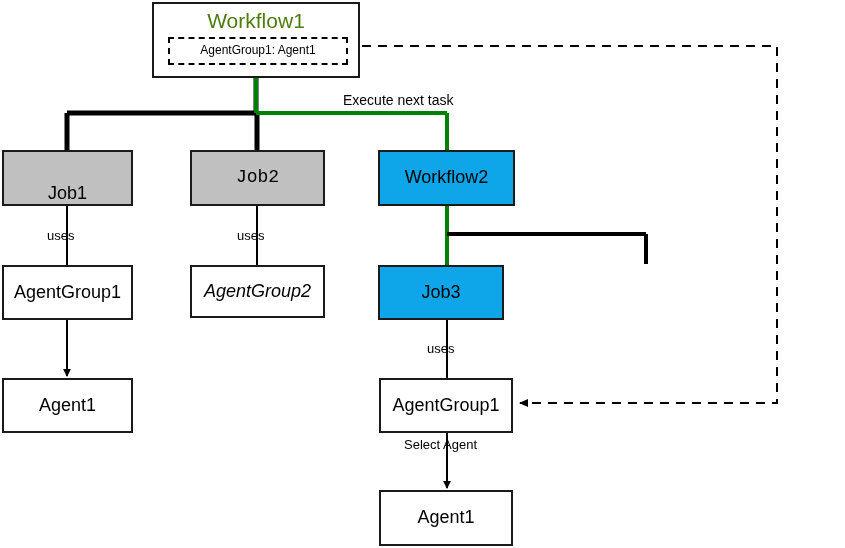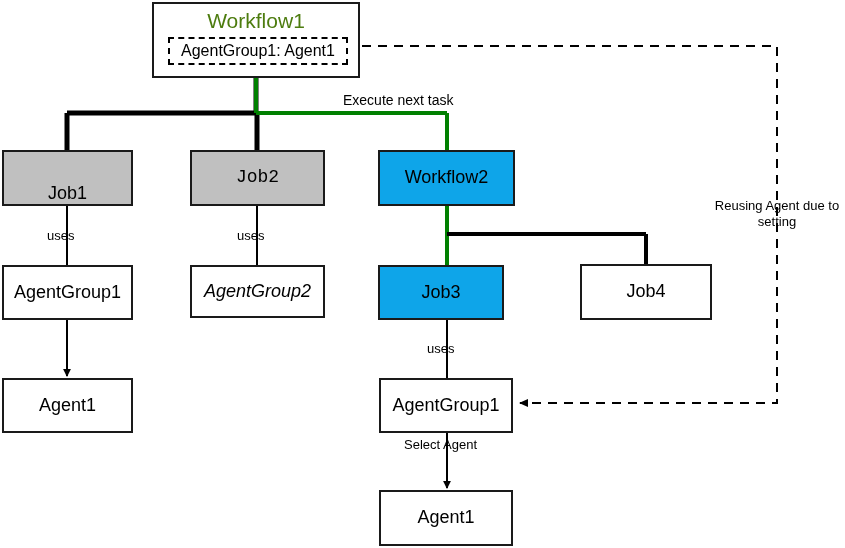--- a/index.html
+++ b/index.html
@@ -55,21 +55,21 @@
     position: absolute;
     left: 14px;
     top: 33px;
     width: 180px;
     height: 28px;
     border: 2px dashed #000;
     box-sizing: border-box;
     display: flex;
     align-items: center;
     justify-content: center;
-    font-size: 16px;
+    font-size: 12px;
     color: #000;
     background: transparent;
   }
   .edge-label {
     position: absolute;
     font-size: 13px;
     color: #000;
     white-space: nowrap;
     z-index: 4;
     background: transparent;
@@ -148,23 +148,20 @@
   </div>
 
   <div class="node" style="left:190px; top:265px; width:135px; height:53px;font-style:italic;">
     <span>AgentGroup2</span>
   </div>
 
   <div class="node green" style="left:378px; top:265px; width:126px; height:55px;">
     <span>Job3</span>
   </div>
 
-  <div class="node" style="left:580px; top:264px; width:132px; height:56px;">
-    <span>Job4</span>
-  </div>
 
   <div class="node" style="left:2px; top:378px; width:131px; height:55px;">
     <span>Agent1</span>
   </div>
 
   <div class="node" style="left:379px; top:378px; width:134px; height:55px;">
     <span>AgentGroup1</span>
   </div>
 
   <div class="node" style="left:379px; top:490px; width:134px; height:56px;">
@@ -174,15 +171,14 @@
   <div class="edge-label big" style="left:343px; top:92px;">Execute next task</div>
 
   <div class="edge-label" style="left:47px; top:228px;">uses</div>
 
   <div class="edge-label" style="left:237px; top:228px;">uses</div>
 
   <div class="edge-label" style="left:427px; top:341px;">uses</div>
 
   <div class="edge-label" style="left:404px; top:437px;">Select Agent</div>
 
-  <div class="note" style="left:713px; top:198px; width:128px;">Reusing Agent due to setting</div>
 
 </div>
 
 </body></html>

